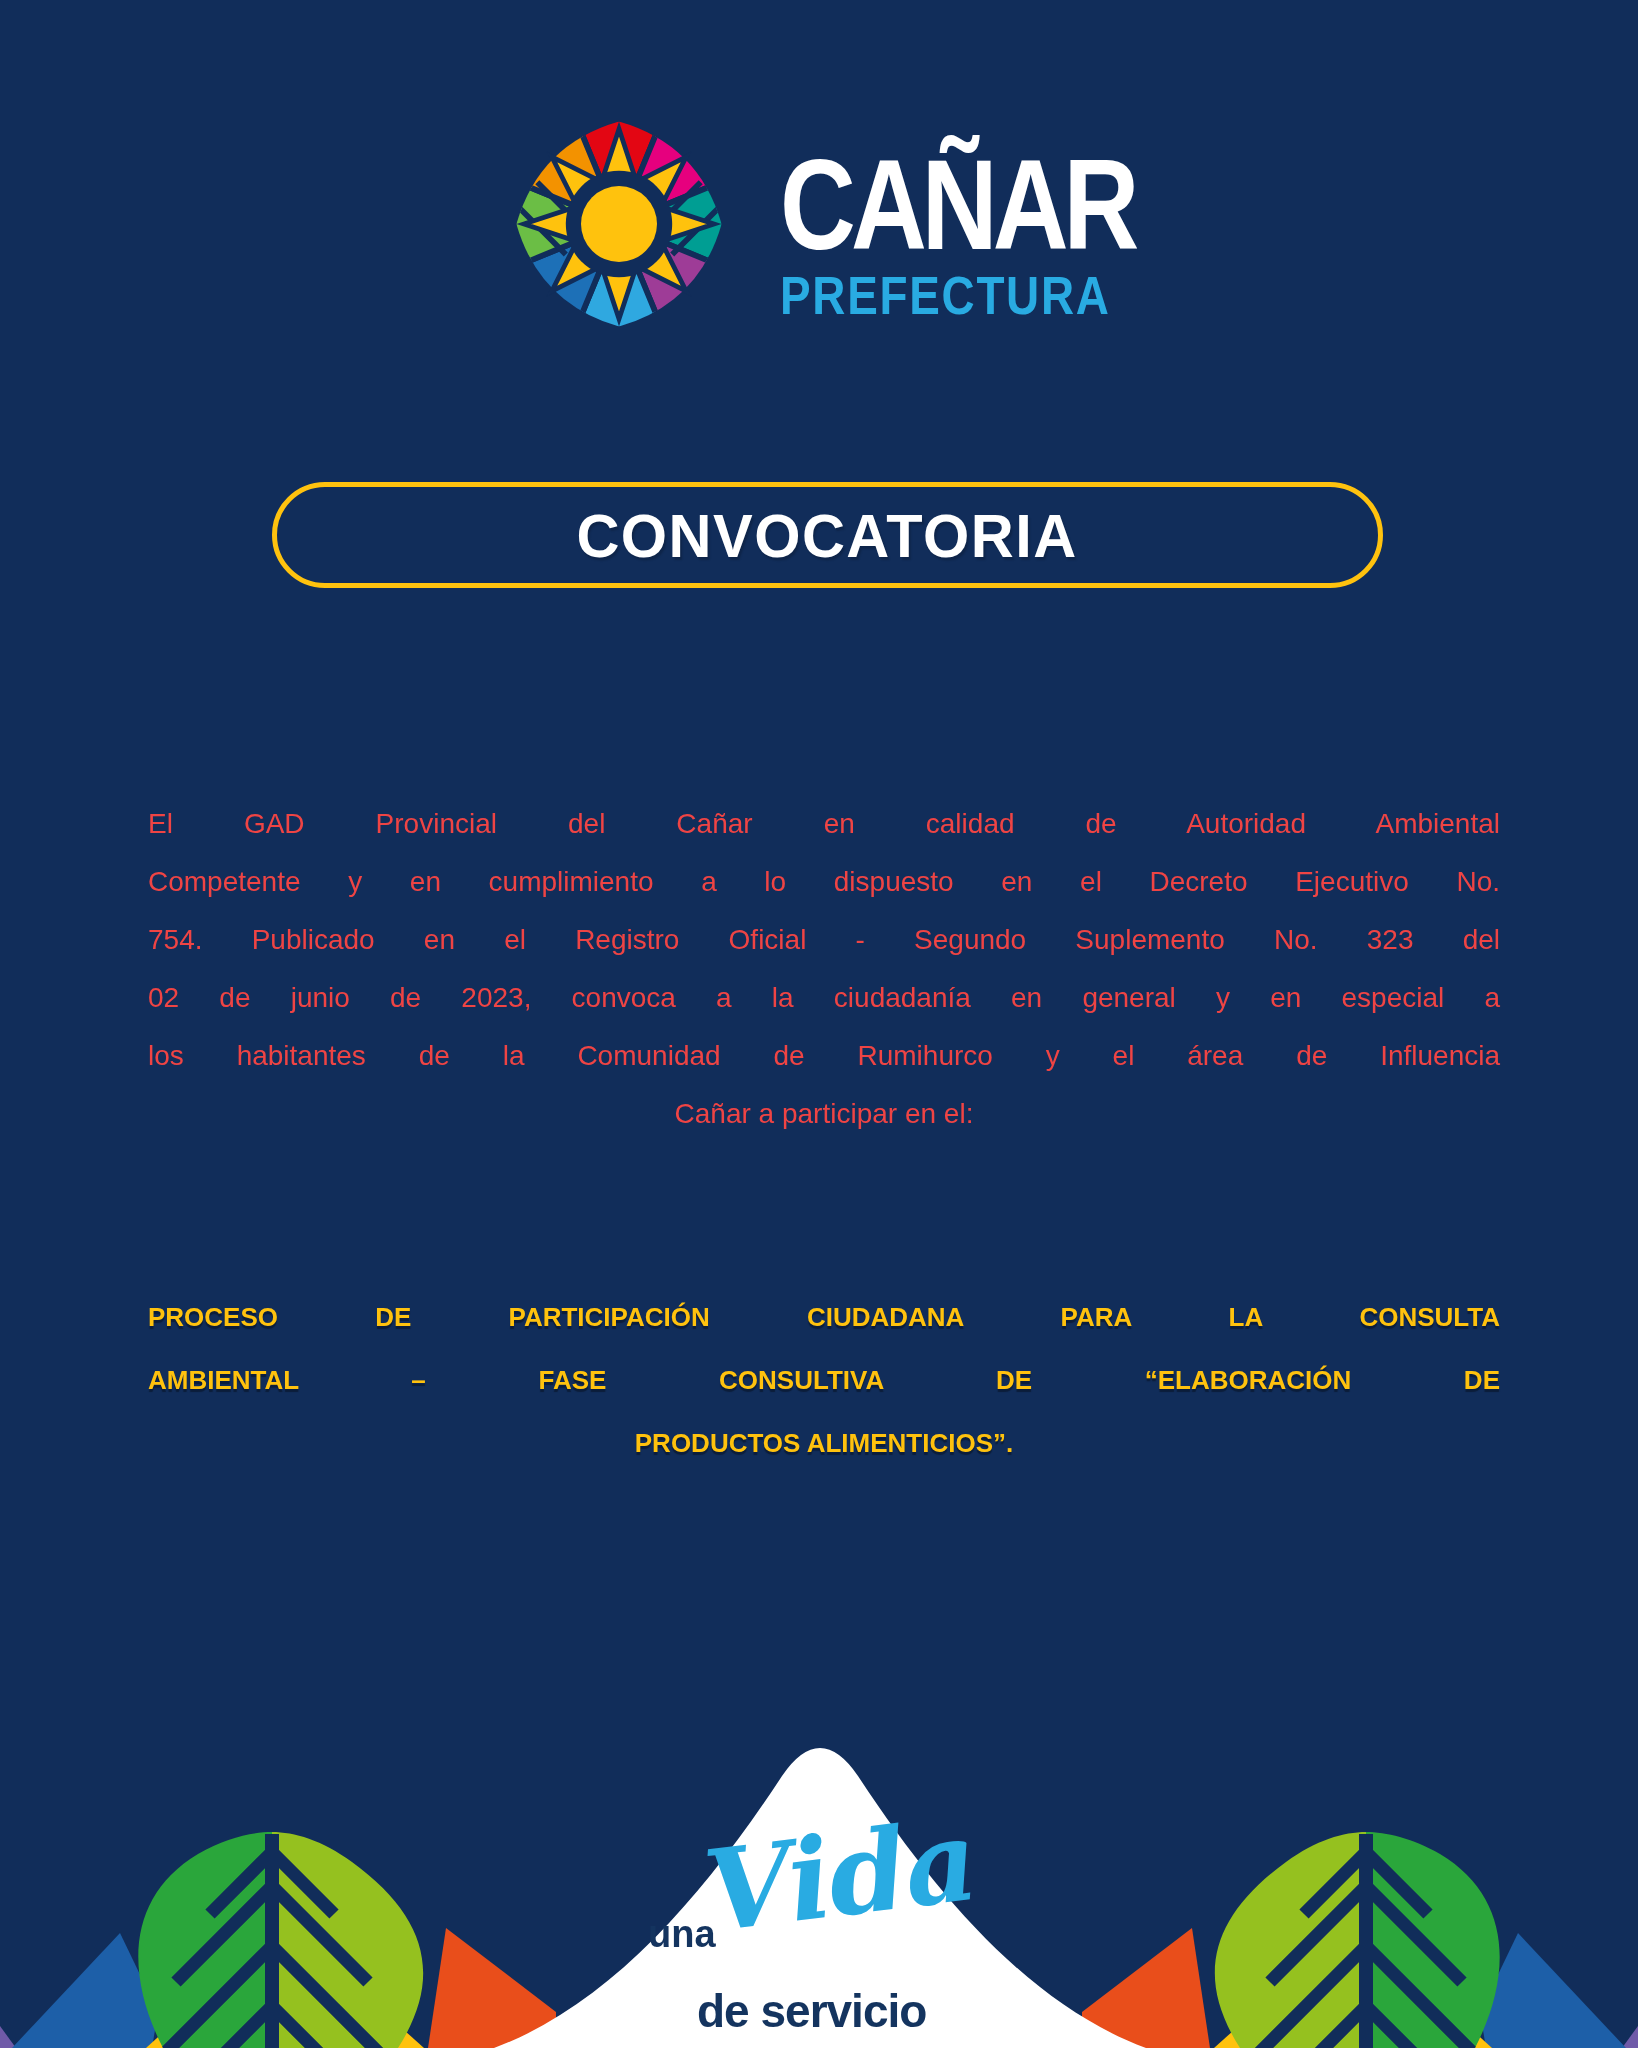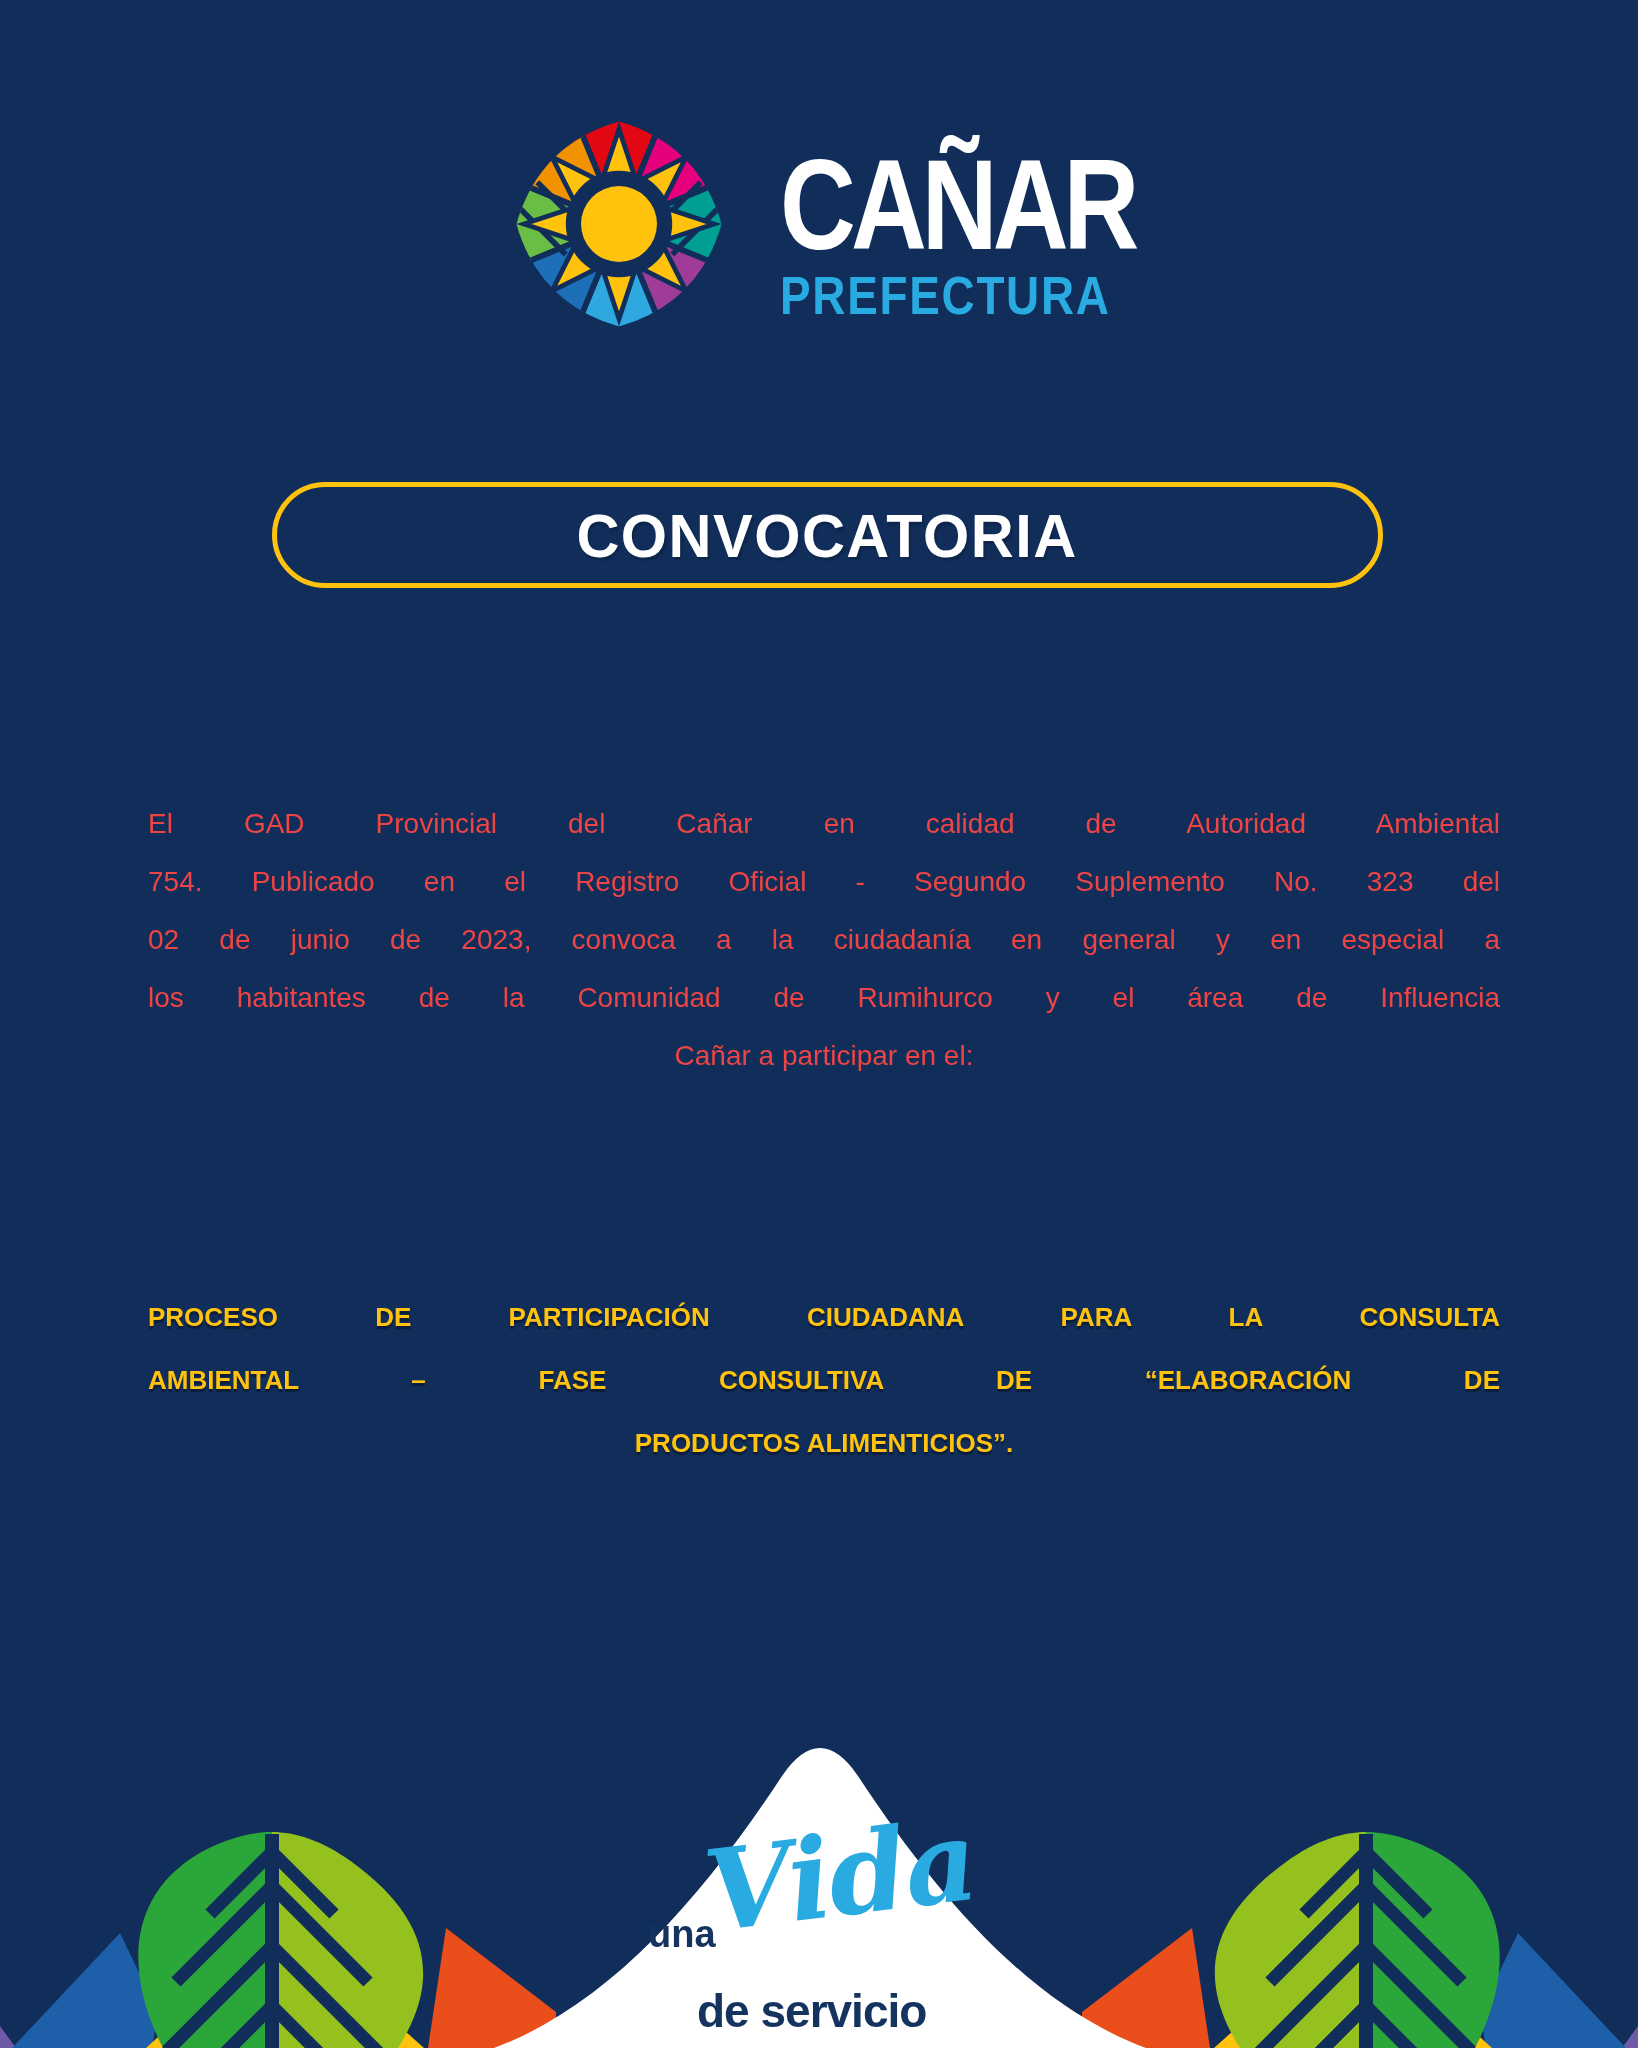--- a/index.html
+++ b/index.html
@@ -98,20 +98,21 @@
       <div class="brand-sub">PREFECTURA</div>
     </div>
   </div>
 
   <div class="banner">
     <span>CONVOCATORIA</span>
   </div>
 
   <div class="bodytext">
     <div class="jline">El GAD Provincial del Cañar en calidad de Autoridad Ambiental</div>
+    <div class="jline">Competente y en cumplimiento a lo dispuesto en el Decreto Ejecutivo No.</div>
     <div class="jline">754. Publicado en el Registro Oficial - Segundo Suplemento No. 323 del</div>
     <div class="jline">02 de junio de 2023, convoca a la ciudadanía en general y en especial a</div>
     <div class="jline">los habitantes de la Comunidad de Rumihurco y el área de Influencia</div>
     <div class="lline">Cañar a participar en el:</div>
   </div>
 
   <div class="highlight">
     <div class="jline">PROCESO DE PARTICIPACIÓN CIUDADANA PARA LA CONSULTA</div>
     <div class="jline">AMBIENTAL – FASE CONSULTIVA DE “ELABORACIÓN DE</div>
     <div class="lline">PRODUCTOS ALIMENTICIOS”.</div>

